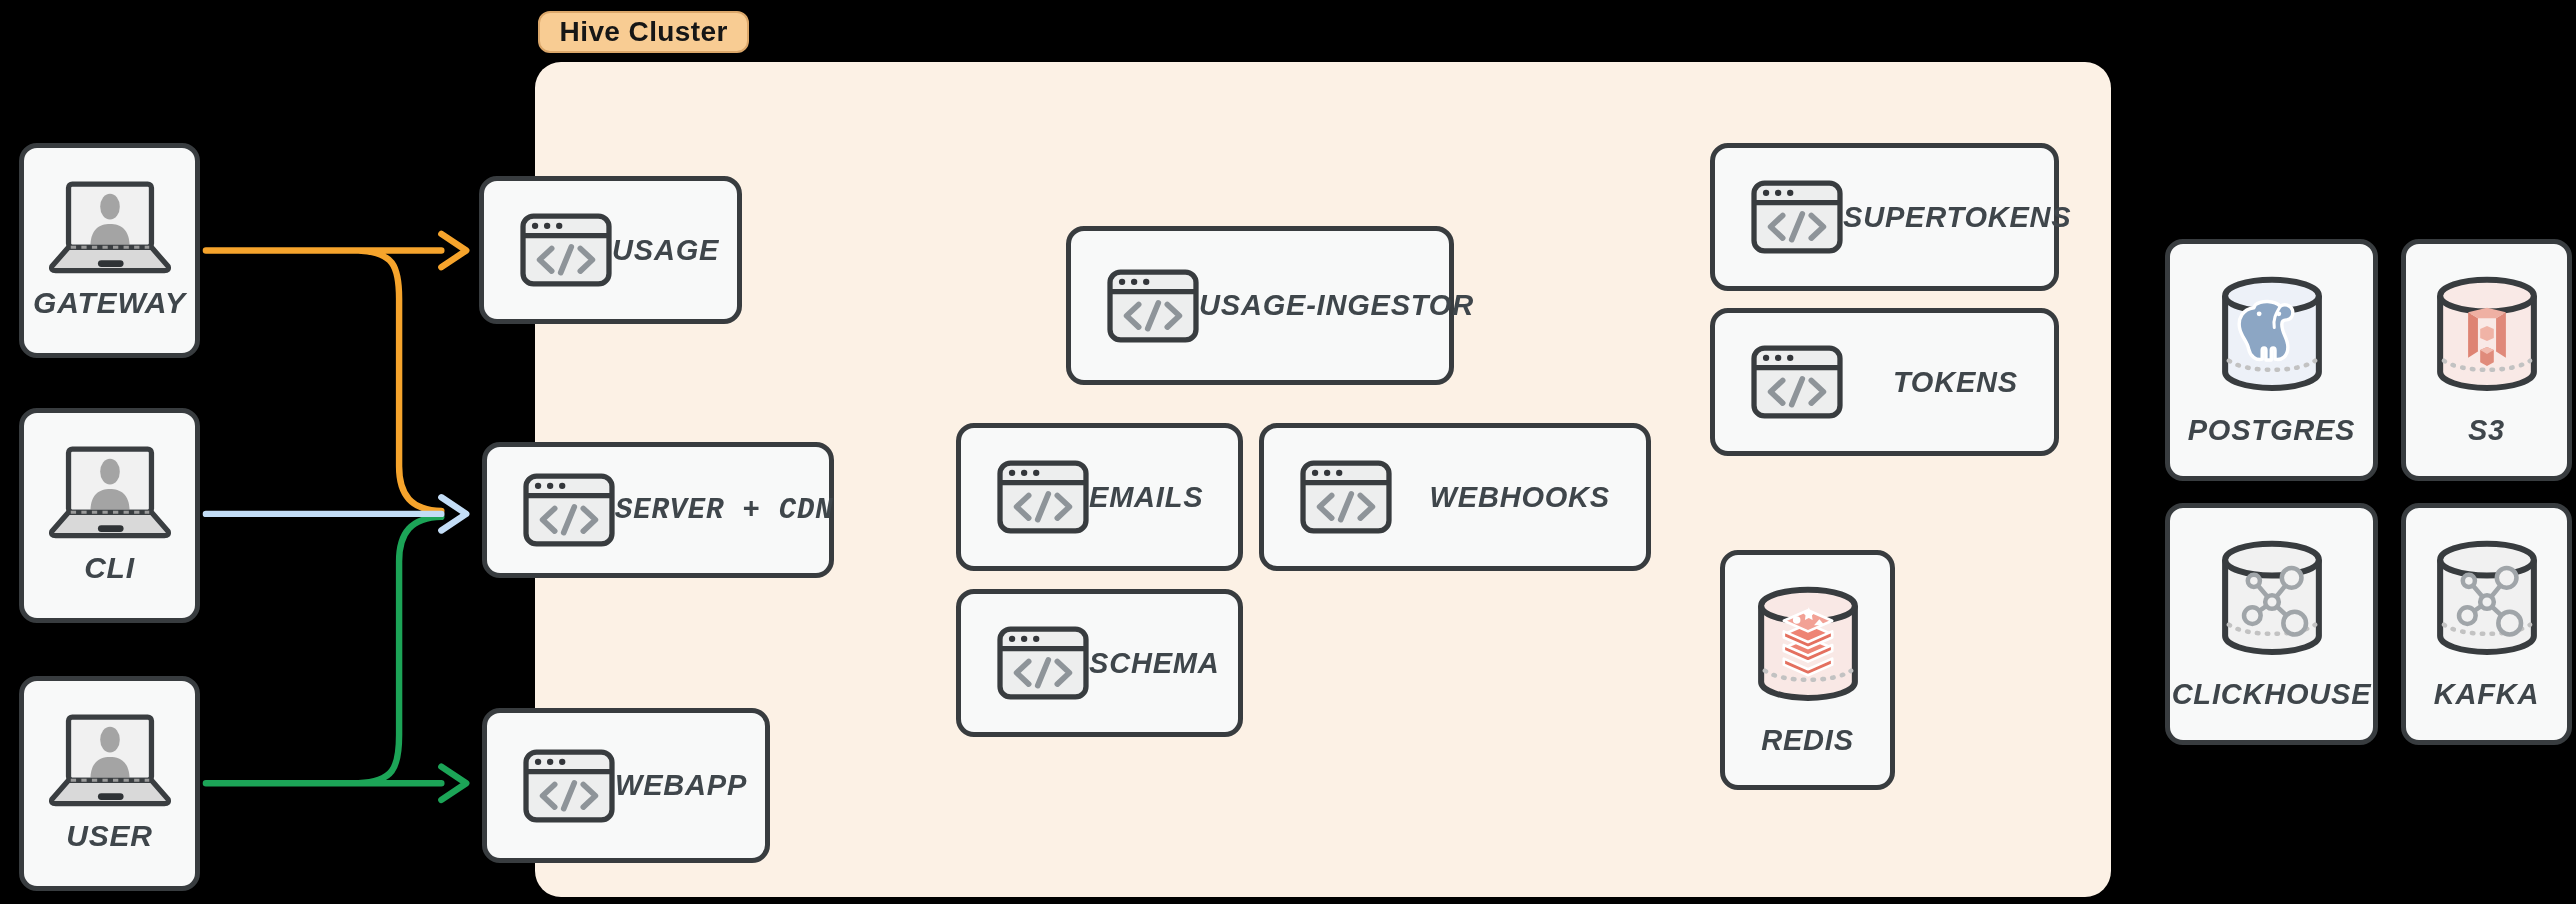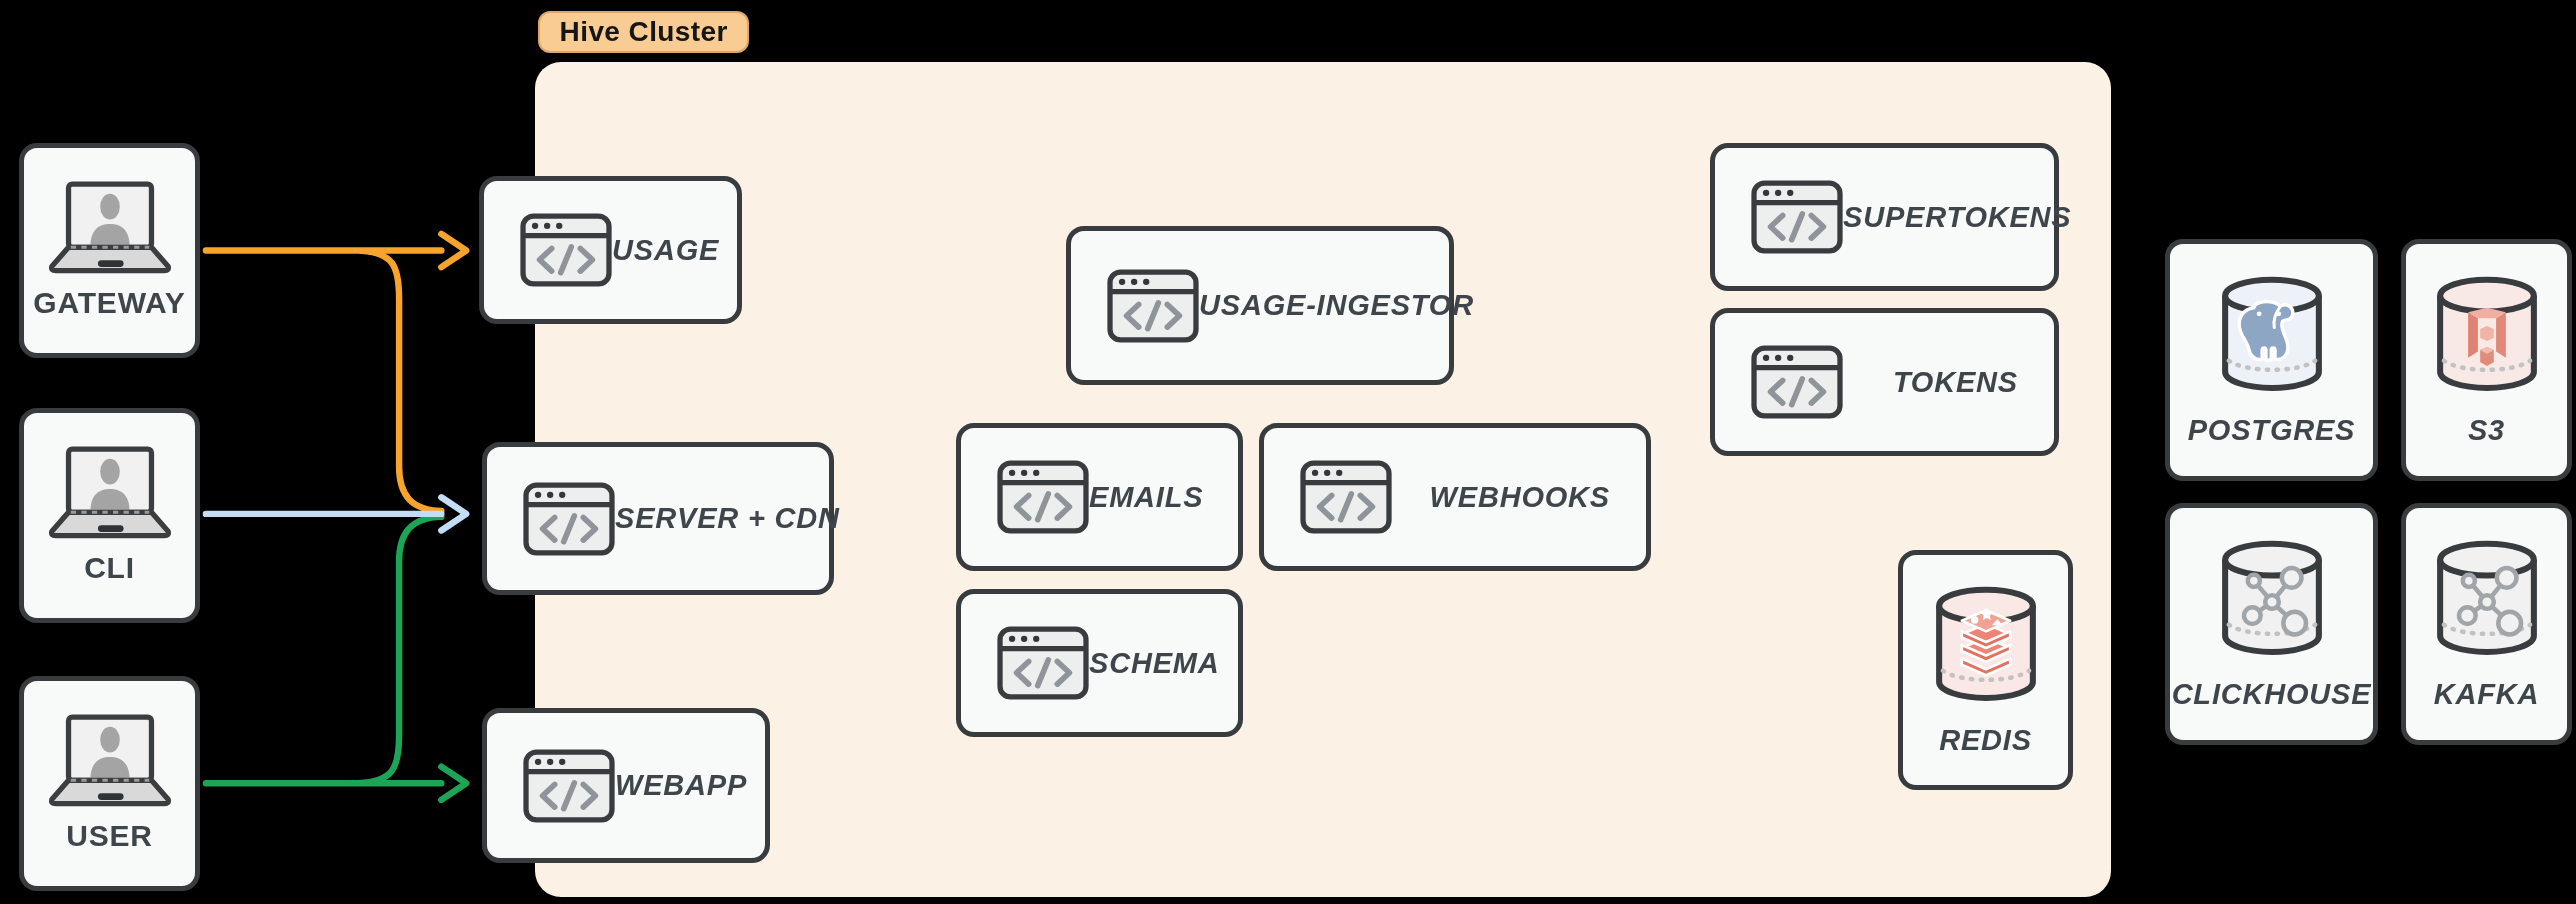--- a/index.html
+++ b/index.html
@@ -27,56 +27,56 @@
     position:absolute;box-sizing:border-box;
     background:#F8F9F9;border:5.3px solid #383C3F;border-radius:18px;
   }
   
   .actor{
     display:flex;flex-direction:column;align-items:center;justify-content:center;
   }
   .actor .laptop-icon{width:130px;height:95px;}
   .actor-label{
     margin-top:10px;
-    font-size:30px;font-weight:600;color:#3F464B;letter-spacing:0.8px;
+    font-size:30px;font-style:italic;font-weight:600;color:#3F464B;letter-spacing:0.8px;
   }
   .actor-gateway{left:19px;top:143px;width:181px;height:215px;}
   .actor-cli{left:19px;top:408px;width:181px;height:215px;}
   .actor-user{left:19px;top:676px;width:181px;height:215px;}
   
   .svc{
     display:flex;align-items:center;
     padding:0 36px 0 36px;
   }
   .svc .win-icon{width:92px;height:74px;flex:0 0 auto;}
   .svc-label{
     margin-left:auto;
     font-size:29px;font-style:italic;font-weight:600;color:#3F464B;letter-spacing:0.8px;
     white-space:nowrap;
   }
   .svc-usage      {left:479px; top:176px; width:263px;height:148px;}
-  .svc-server     {left:482px; top:442px; width:352px;height:153px;}
+  .svc-server     {left:482px; top:442px; width:352px;height:136px;font-family:Liberation Mono, monospace;}
   .svc-webapp     {left:482px; top:708px; width:288px;height:155px;}
   .svc-ingestor   {left:1066px;top:226px; width:388px;height:159px;}
   .svc-emails     {left:956px;top:423px; width:287px;height:148px;}
   .svc-webhooks   {left:1259px;top:423px; width:392px;height:148px;}
   .svc-schema     {left:956px;top:589px; width:287px;height:148px;}
   .svc-policy     {left:1259px;top:589px; width:326px;height:148px;}
   .svc-supertokens{left:1710px;top:143px; width:349px;height:148px;}
   .svc-tokens     {left:1710px;top:308px; width:349px;height:148px;}
   
   .ds{
     display:flex;flex-direction:column;align-items:center;justify-content:center;
   }
   .ds .cyl-icon{width:112px;height:127px;flex:0 0 auto;}
   .ds-label{
     margin-top:13.6px;
     font-size:29px;font-style:italic;font-weight:600;color:#3F464B;letter-spacing:0.8px;
   }
-  .ds-redis     {left:1898px;top:550px;width:175px;height:240px;}
+  .ds-redis     {left:1720px;top:550px;width:175px;height:240px;}
   .ds-postgres  {left:2165px;top:239px;width:213px;height:242px;}
   .ds-s3        {left:2401px;top:239px;width:171px;height:242px;}
   .ds-clickhouse{left:2165px;top:503px;width:213px;height:242px;}
   .ds-kafka     {left:2401px;top:503px;width:171px;height:242px;}
   
   .ds-postgres  .cyl-icon{color:#EDF1F8;}
   .ds-s3        .cyl-icon{color:#F9E9E6;}
   .ds-redis     .cyl-icon{color:#F9E8E5;}
   .ds-clickhouse .cyl-icon,
   .ds-kafka     .cyl-icon{color:#F1F1F1;}

